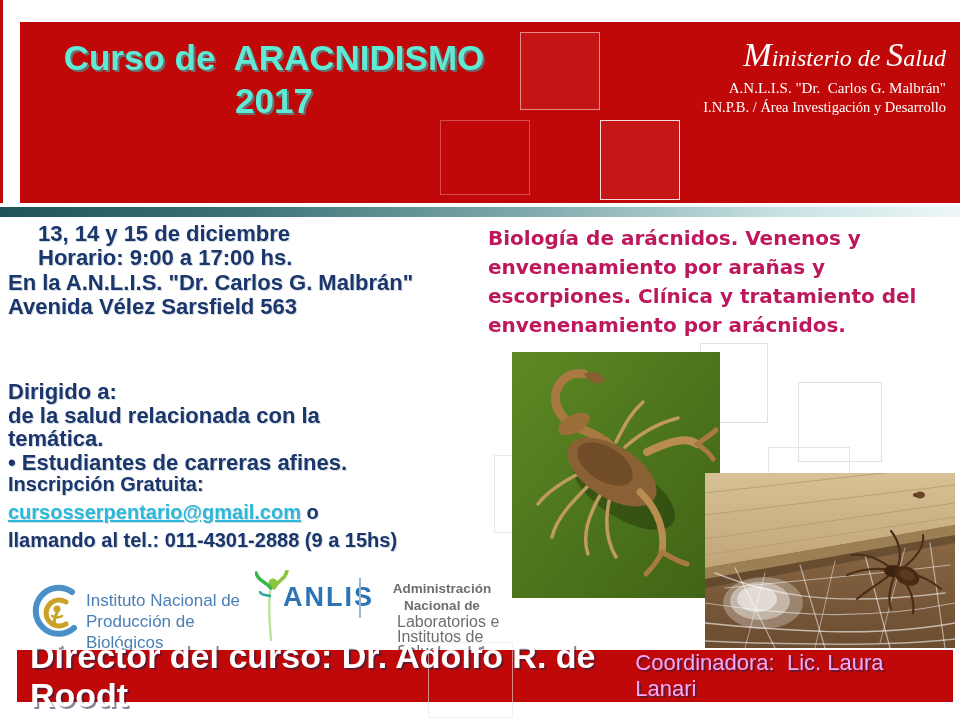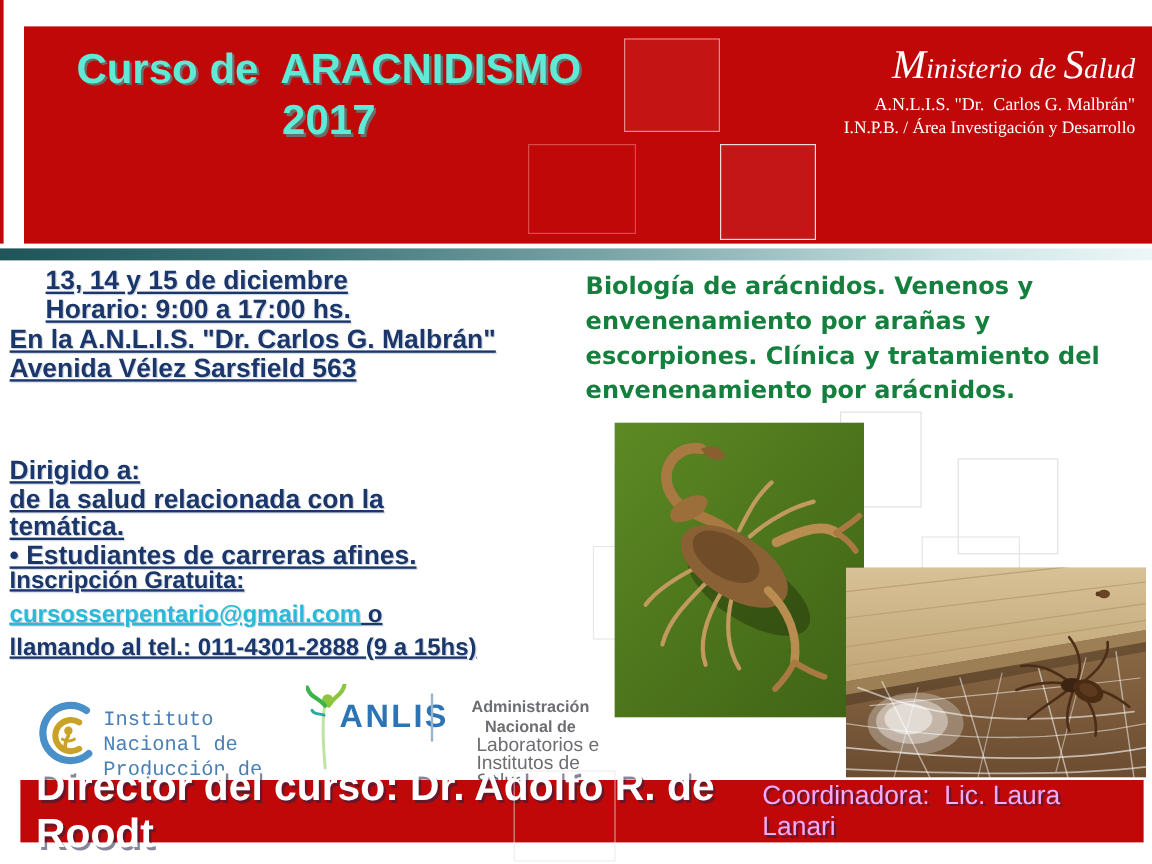--- a/index.html
+++ b/index.html
@@ -33,39 +33,39 @@
 
   
   .gsq{position:absolute;box-sizing:border-box;z-index:1;}
   .gsqD{left:700px;top:343px;width:68px;height:80px;border:1px solid #e2e2e2;}
   .gsqE{left:798px;top:382px;width:84px;height:80px;border:1px solid #e2e2e2;}
   .gsqF{left:768px;top:447px;width:82px;height:58px;border:1px solid #e6e6e6;}
   .gsqH{left:494px;top:455px;width:60px;height:78px;border:1px solid #e8e8e8;}
   .gsqG{left:428px;top:642px;width:85px;height:76px;border:1px solid rgba(228,228,228,.6);z-index:12;}
 
   
-  .navy{color:#1b366b;font-weight:bold;text-shadow:1px 1px 0 rgba(120,145,165,.35);text-decoration:underline;}
+  .navy{color:#1b366b;font-weight:bold;text-shadow:1px 1px 0 rgba(120,145,165,.35);}
   .dates{left:38px;top:222px;font-size:22px;line-height:24px;}
   .venue{left:8px;top:271px;font-size:22px;line-height:24px;}
   .audience{left:8px;top:344px;font-size:22px;line-height:23.5px;margin-top:36px;}
   .registration{left:8px;top:470px;font-size:20px;line-height:28px;}
   .email-link{color:#2bb9d9;text-decoration:underline;cursor:pointer;}
 
   
-  .topics{left:488px;top:224px;width:470px;color:#15803d;font-weight:bold;
+  .topics{left:488px;top:224px;width:470px;color:#be185d;font-weight:bold;
     font-family:"DejaVu Sans",sans-serif;font-size:20px;line-height:29px;white-space:nowrap;}
 
   
   .scorpion-photo{left:512px;top:352px;width:208px;height:246px;z-index:3;}
   .spider-photo{left:705px;top:473px;width:250px;height:175px;z-index:4;}
 
   
   .inpb-logo{left:28px;top:582px;width:230px;height:62px;}
   .inpb-text{position:absolute;left:58px;top:8px;color:#4a7fb5;
-    font-family:Liberation Mono, monospace;font-size:17px;line-height:21px;}
+    font-family:Liberation Sans, sans-serif;font-size:17px;line-height:21px;}
   .anlis-logo{left:255px;top:570px;width:260px;height:75px;}
   .anlis-acronym{position:absolute;left:28px;top:12px;color:#2d74b5;font-size:27px;
     font-weight:bold;letter-spacing:2px;}
   .anlis-divider{position:absolute;left:104px;top:8px;width:2px;height:40px;background:#9db4cd;}
   .anlis-text{position:absolute;left:114px;top:10px;color:#6d6e71;}
   .anlis-text-line1{font-size:13.5px;font-weight:bold;line-height:17px;text-align:center;}
   .anlis-text-line2{font-size:16px;line-height:15px;margin-left:28px;}
 
   
   .footer{left:17px;top:650px;width:936px;height:52px;background:#c10808;z-index:10;

